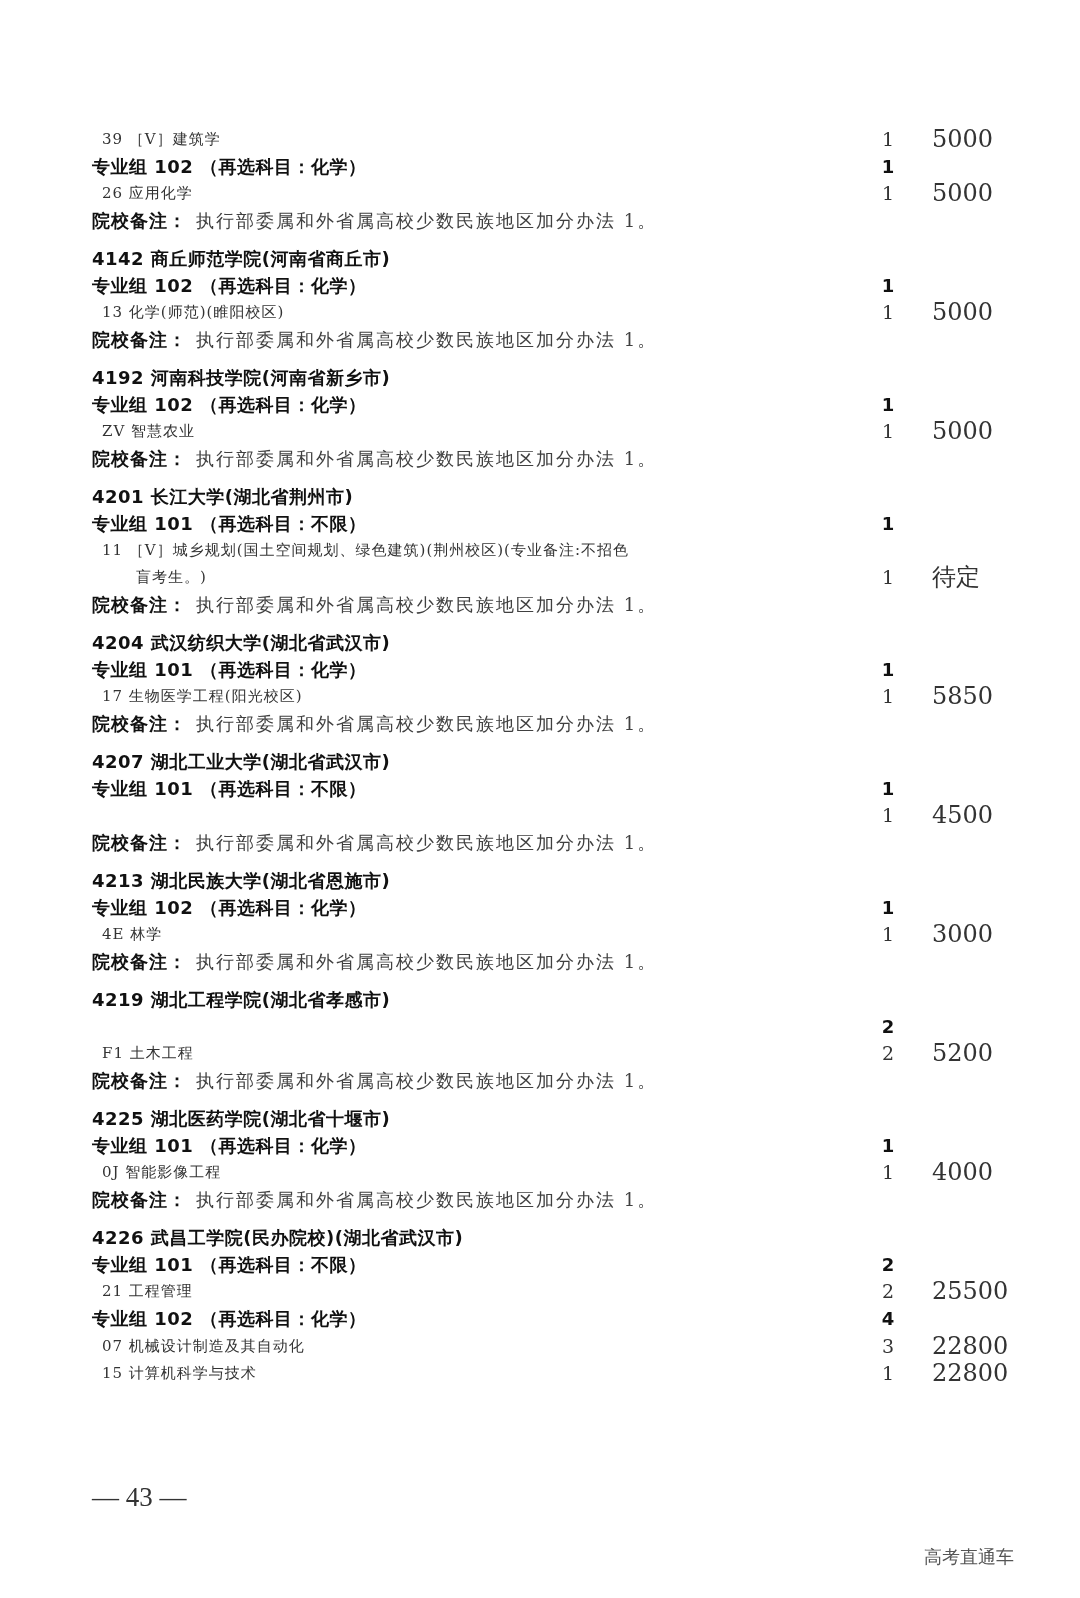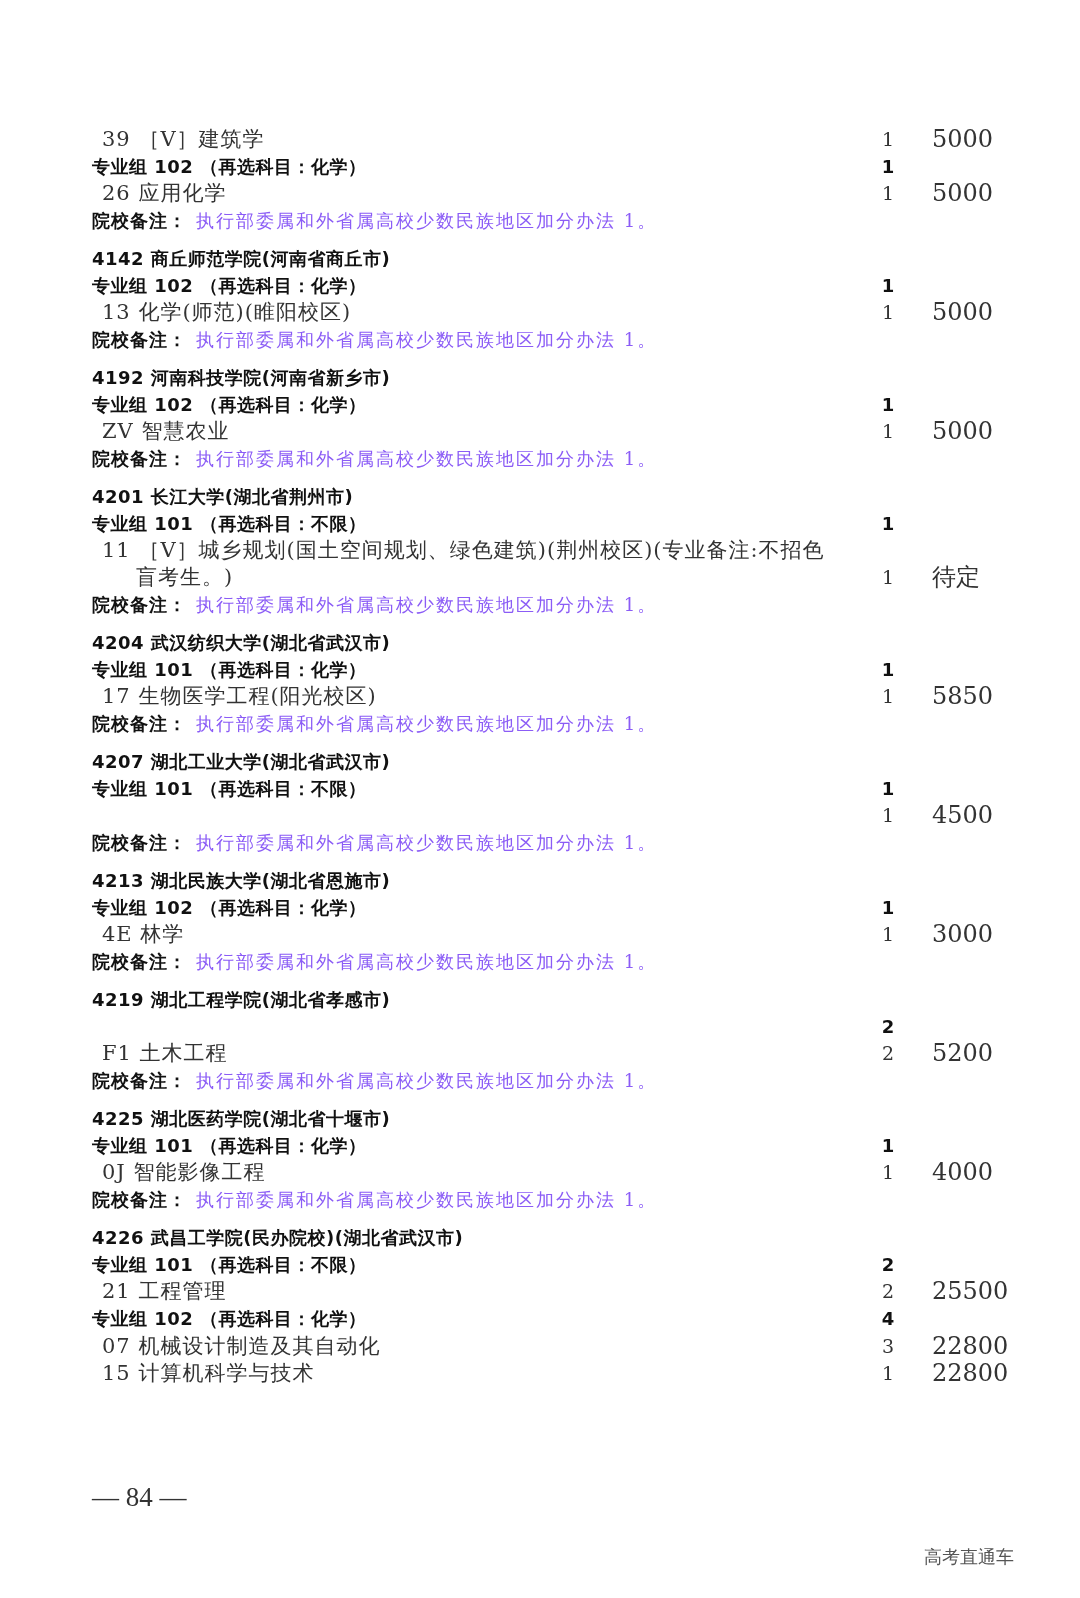--- a/index.html
+++ b/index.html
@@ -1,23 +1,23 @@
 <!DOCTYPE html>
 <html><head>
 <meta charset="utf-8">
 <style>
   html, body { margin: 0; padding: 0; background: #ffffff; }
   body { width: 1080px; height: 1598px; position: relative; overflow: hidden; color: #1a1a1a; }
   .page { position: absolute; left: 0; top: 0; width: 1080px; height: 1598px; }
   .row { position: absolute; left: 0; width: 1080px; height: 27px; }
   .txt { position: absolute; white-space: nowrap; font-size: 19px; line-height: 27px; }
   .bold { font-family: "DejaVu Sans", "Liberation Sans", sans-serif; font-weight: bold; color: #111; font-size: 18px; letter-spacing: 0.5px; }
-  .serif { font-family: "DejaVu Serif", "Liberation Serif", serif; color: #333; font-size: 21px; letter-spacing: 1px; }
+  .serif { font-family: "DejaVu Serif", "Liberation Serif", serif; color: #333; font-size: 15px; letter-spacing: 1px; }
   .note-label { font-family: "DejaVu Sans", "Liberation Sans", sans-serif; font-weight: bold; color: #111; font-size: 18px; letter-spacing: 1px; }
-  .note-text { font-family: "DejaVu Serif", "Liberation Serif", serif; color: #8b5cf6; font-size: 18px; letter-spacing: 2px; }
+  .note-text { font-family: "DejaVu Serif", "Liberation Serif", serif; color: #404040; font-size: 18px; letter-spacing: 2px; }
   .c-left { left: 92px; }
   .c-major { left: 102px; }
   .c-major-cont { left: 136px; }
   .c-plan { left: 880px; width: 16px; text-align: center; }
   .c-fee { left: 932px; }
   .plan-bold { font-family: "DejaVu Sans", "Liberation Sans", sans-serif; font-weight: bold; font-size: 18px; color: #111; }
   .plan-serif { font-family: "DejaVu Serif", "Liberation Serif", serif; font-size: 19px; color: #333; }
   .fee { font-family: "DejaVu Serif", "Liberation Serif", serif; font-size: 24px; color: #333; }
   .footer-page { position: absolute; left: 92px; top: 1482px; font-family: "Liberation Serif", "DejaVu Serif", serif; font-size: 27px; color: #333; white-space: nowrap; }
   .watermark { position: absolute; left: 924px; top: 1545px; font-family: Liberation Serif, serif; font-size: 18px; color: #555; white-space: nowrap; }
@@ -194,15 +194,15 @@
         <span class="txt serif c-major">07 机械设计制造及其自动化</span>
         <span class="txt plan-serif c-plan">3</span>
         <span class="txt fee c-fee">22800</span>
       </div>
       <div class="row" style="top: 1360px;">
         <span class="txt serif c-major">15 计算机科学与技术</span>
         <span class="txt plan-serif c-plan">1</span>
         <span class="txt fee c-fee">22800</span>
       </div>
     </div>
-  <div class="footer-page">— 84 —</div>
+  <div class="footer-page">— 43 —</div>
   <div class="watermark">高考直通车</div>
 </div>
 
 </body></html>

